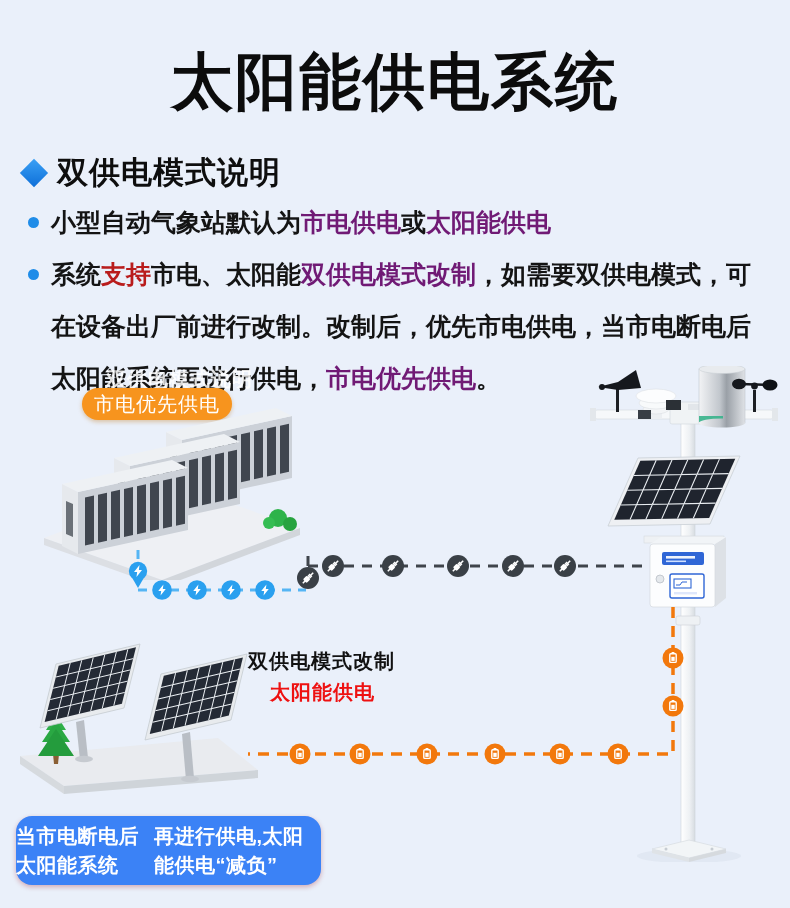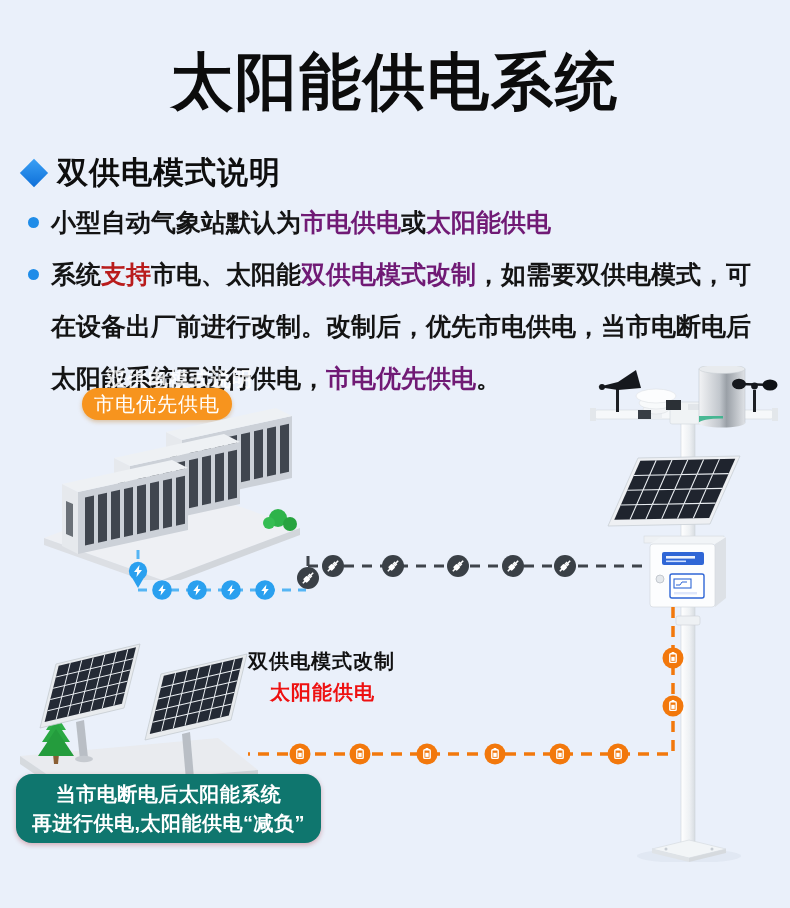--- a/index.html
+++ b/index.html
@@ -27,23 +27,23 @@
                color:rgba(255,255,255,.85);letter-spacing:1px;}
   .mains-pill{position:absolute;left:82px;top:388px;width:150px;height:32px;border-radius:17px;
               background:#f7941e;color:#fff;font-size:20px;font-weight:400;
               display:flex;align-items:center;justify-content:center;
               box-shadow:0 2px 4px rgba(190,110,10,.35);letter-spacing:1px;}
 
   .switch-label{position:absolute;left:248px;top:646px;font-size:20px;font-weight:800;
                 line-height:31px;color:#121212;letter-spacing:1px;}
   .switch-label .l2{color:#ee1111;padding-left:22px;}
 
-  .red-badge{position:absolute;left:16px;top:774px;width:305px;height:69px;border-radius:16px;
-             background:#0f766e;color:#fff;font-size:20px;font-weight:800;line-height:29px;
-             display:flex;flex-direction:column;align-items:center;justify-content:center;
+  .red-badge{position:absolute;left:16px;top:816px;width:305px;height:69px;border-radius:16px;
+             background:#3b82f6;color:#fff;font-size:20px;font-weight:800;line-height:29px;
+             display:flex;align-items:center;justify-content:center;
              box-shadow:0 2px 5px rgba(160,10,20,.3);letter-spacing:.5px;}
 
   .abs{position:absolute;}
 </style>
 </head>
 <body>
 
 <div class="page">
 
   <div class="title">太阳能供电系统</div>

